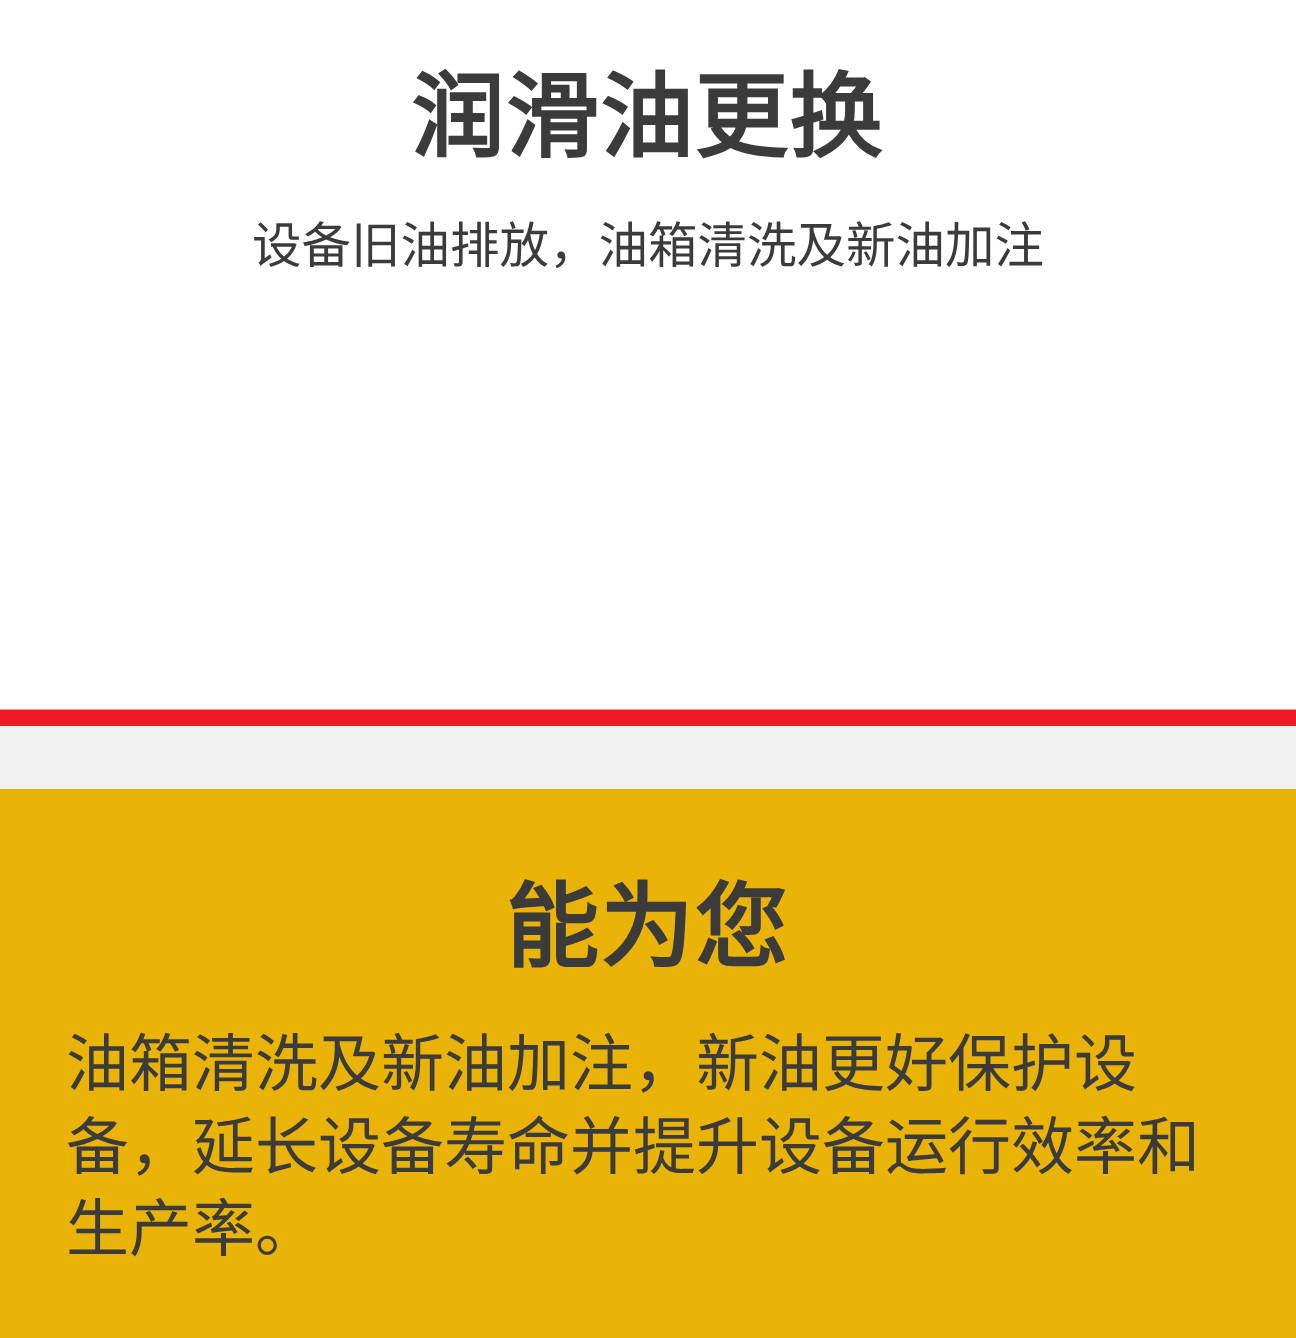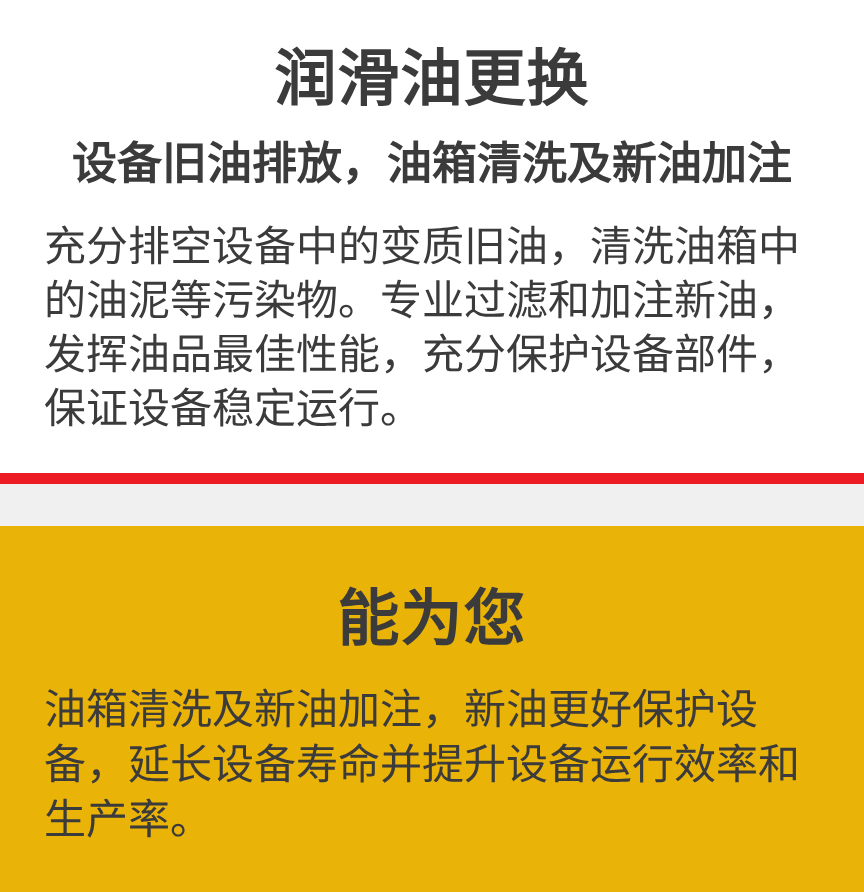--- a/index.html
+++ b/index.html
@@ -27,23 +27,23 @@
   .hero-title {
     font-size: 62px;
     line-height: 74px;
     font-weight: bold;
     text-align: center;
     color: #3b3b3b;
     letter-spacing: 1px;
   }
 
   .hero-subtitle {
-    font-size: 45px;
+    font-size: 33px;
     line-height: 44px;
-    font-weight: bold;
+    font-weight: normal;
     text-align: center;
     color: #3b3b3b;
     margin-top: 26px;
   }
 
   .hero-description {
     font-size: 42px;
     line-height: 54px;
     color: #3b3b3b;
     margin: 34px 44px 0 44px;
@@ -88,21 +88,20 @@
   }
 </style>
 </head>
 <body>
 
 <div class="page">
 
   <section class="hero">
     <h1 class="hero-title">润滑油更换</h1>
     <p class="hero-subtitle">设备旧油排放，油箱清洗及新油加注</p>
-    <p class="hero-description">充分排空设备中的变质旧油，清洗油箱中的油泥等污染物。专业过滤和加注新油，发挥油品最佳性能，充分保护设备部件，保证设备稳定运行。</p>
   </section>
 
   <div class="divider-red"></div>
   <div class="divider-gray"></div>
 
   <section class="benefits">
     <h2 class="benefits-title">能为您</h2>
     <p class="benefits-description">油箱清洗及新油加注，新油更好保护设备，延长设备寿命并提升设备运行效率和生产率。</p>
   </section>
 

